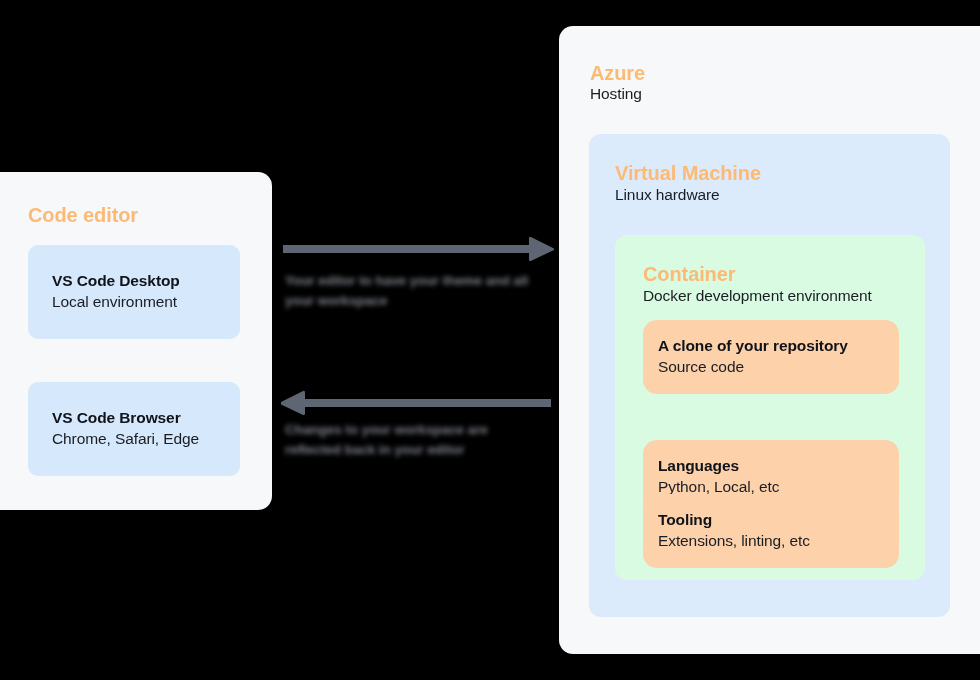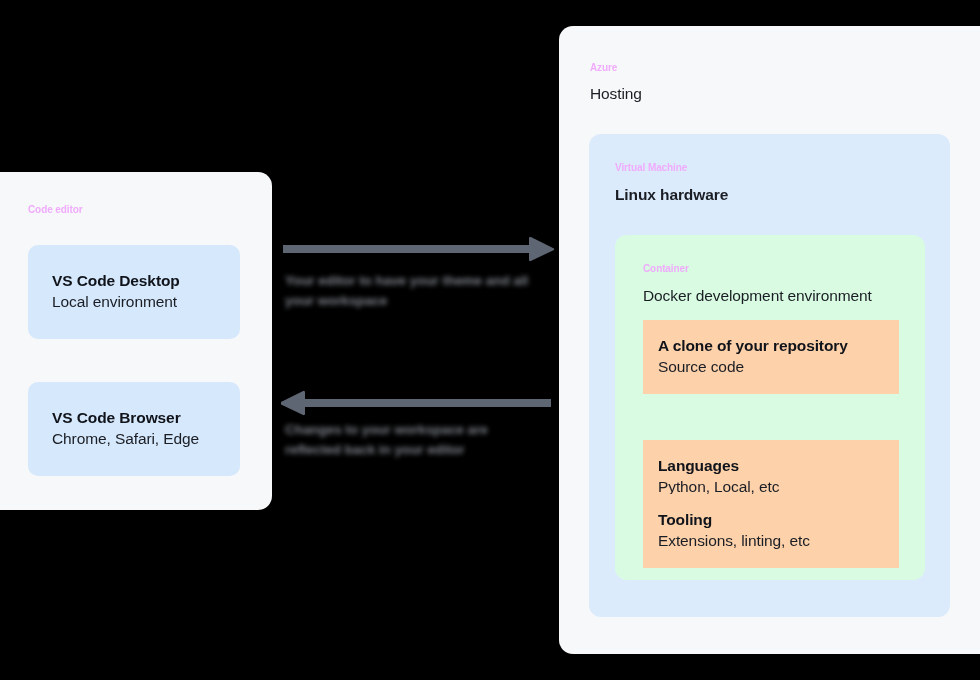--- a/index.html
+++ b/index.html
@@ -50,23 +50,23 @@
   .card-sub {
     font-size: 15.5px;
     font-weight: normal;
     color: #1a1d24;
     letter-spacing: -0.1px;
     line-height: 1.35;
     margin-top: 2px;
   }
   .panel-title {
     position: absolute;
-    font-size: 10px;
+    font-size: 20px;
     font-weight: bold;
-    color: #f0abfc;
+    color: #fdba74;
     letter-spacing: -0.1px;
   }
   .panel-sub {
     position: absolute;
     font-size: 15.5px;
     color: #1a1d24;
     letter-spacing: -0.1px;
   }
 
   
@@ -114,41 +114,41 @@
   #vm-box {
     position: absolute;
     left: 589px;
     top: 134px;
     width: 361px;
     height: 483px;
     background: #dcebfc;
     border-radius: 12px;
   }
   #vm-heading { left: 615px; top: 162px; }
-  #vm-subheading { left: 615px; top: 186px; font-weight: bold; }
+  #vm-subheading { left: 615px; top: 186px; }
 
   #container-box {
     position: absolute;
     left: 615px;
     top: 235px;
     width: 310px;
     height: 345px;
     background: #d8fbe2;
     border-radius: 12px;
   }
   #container-heading { left: 643px; top: 263px; }
   #container-subheading { left: 643px; top: 287px; }
 
   .orange-card {
     position: absolute;
     left: 643px;
     width: 256px;
     height: 74px;
     background: #fdd1aa;
-    border-radius: 0;
+    border-radius: 14px;
     box-sizing: border-box;
     display: flex;
     flex-direction: column;
     justify-content: center;
     padding-left: 15px;
   }
   #repo-card     { top: 320px; }
   #languages-card{ top: 407px; margin-top: 33px; }
   #tooling-card  { top: 494px; }
 </style>

